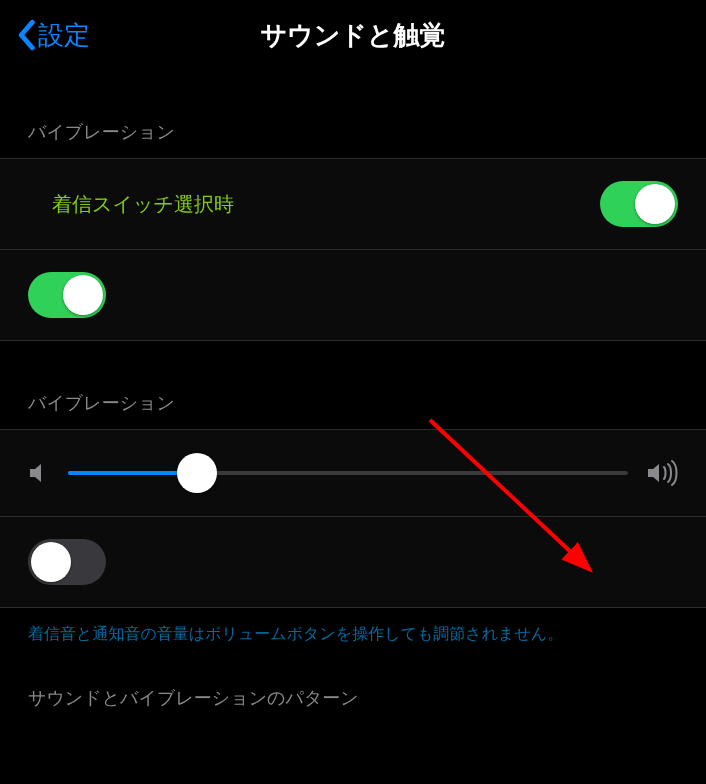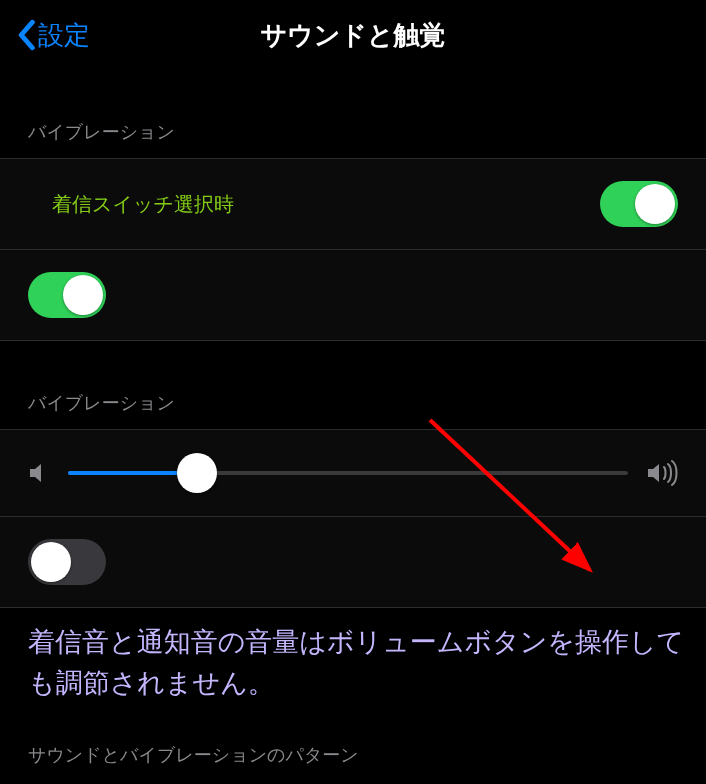--- a/index.html
+++ b/index.html
@@ -104,22 +104,22 @@
     width: 40px;
     height: 40px;
     background: #fff;
     border-radius: 20px;
     top: -18px;
     left: 23%;
     transform: translateX(-50%);
     box-shadow: 0 1px 3px rgba(0,0,0,.5);
   }
   .footer-note {
-    color: #c4b5fd;
-    font-size: 27px;
+    color: #0369a1;
+    font-size: 16px;
     padding: 14px 16px 0 28px;
     line-height: 1.5;
   }
   .arrow {
     position: absolute;
     pointer-events: none;
   }
 </style>
 </head>
 <body>

